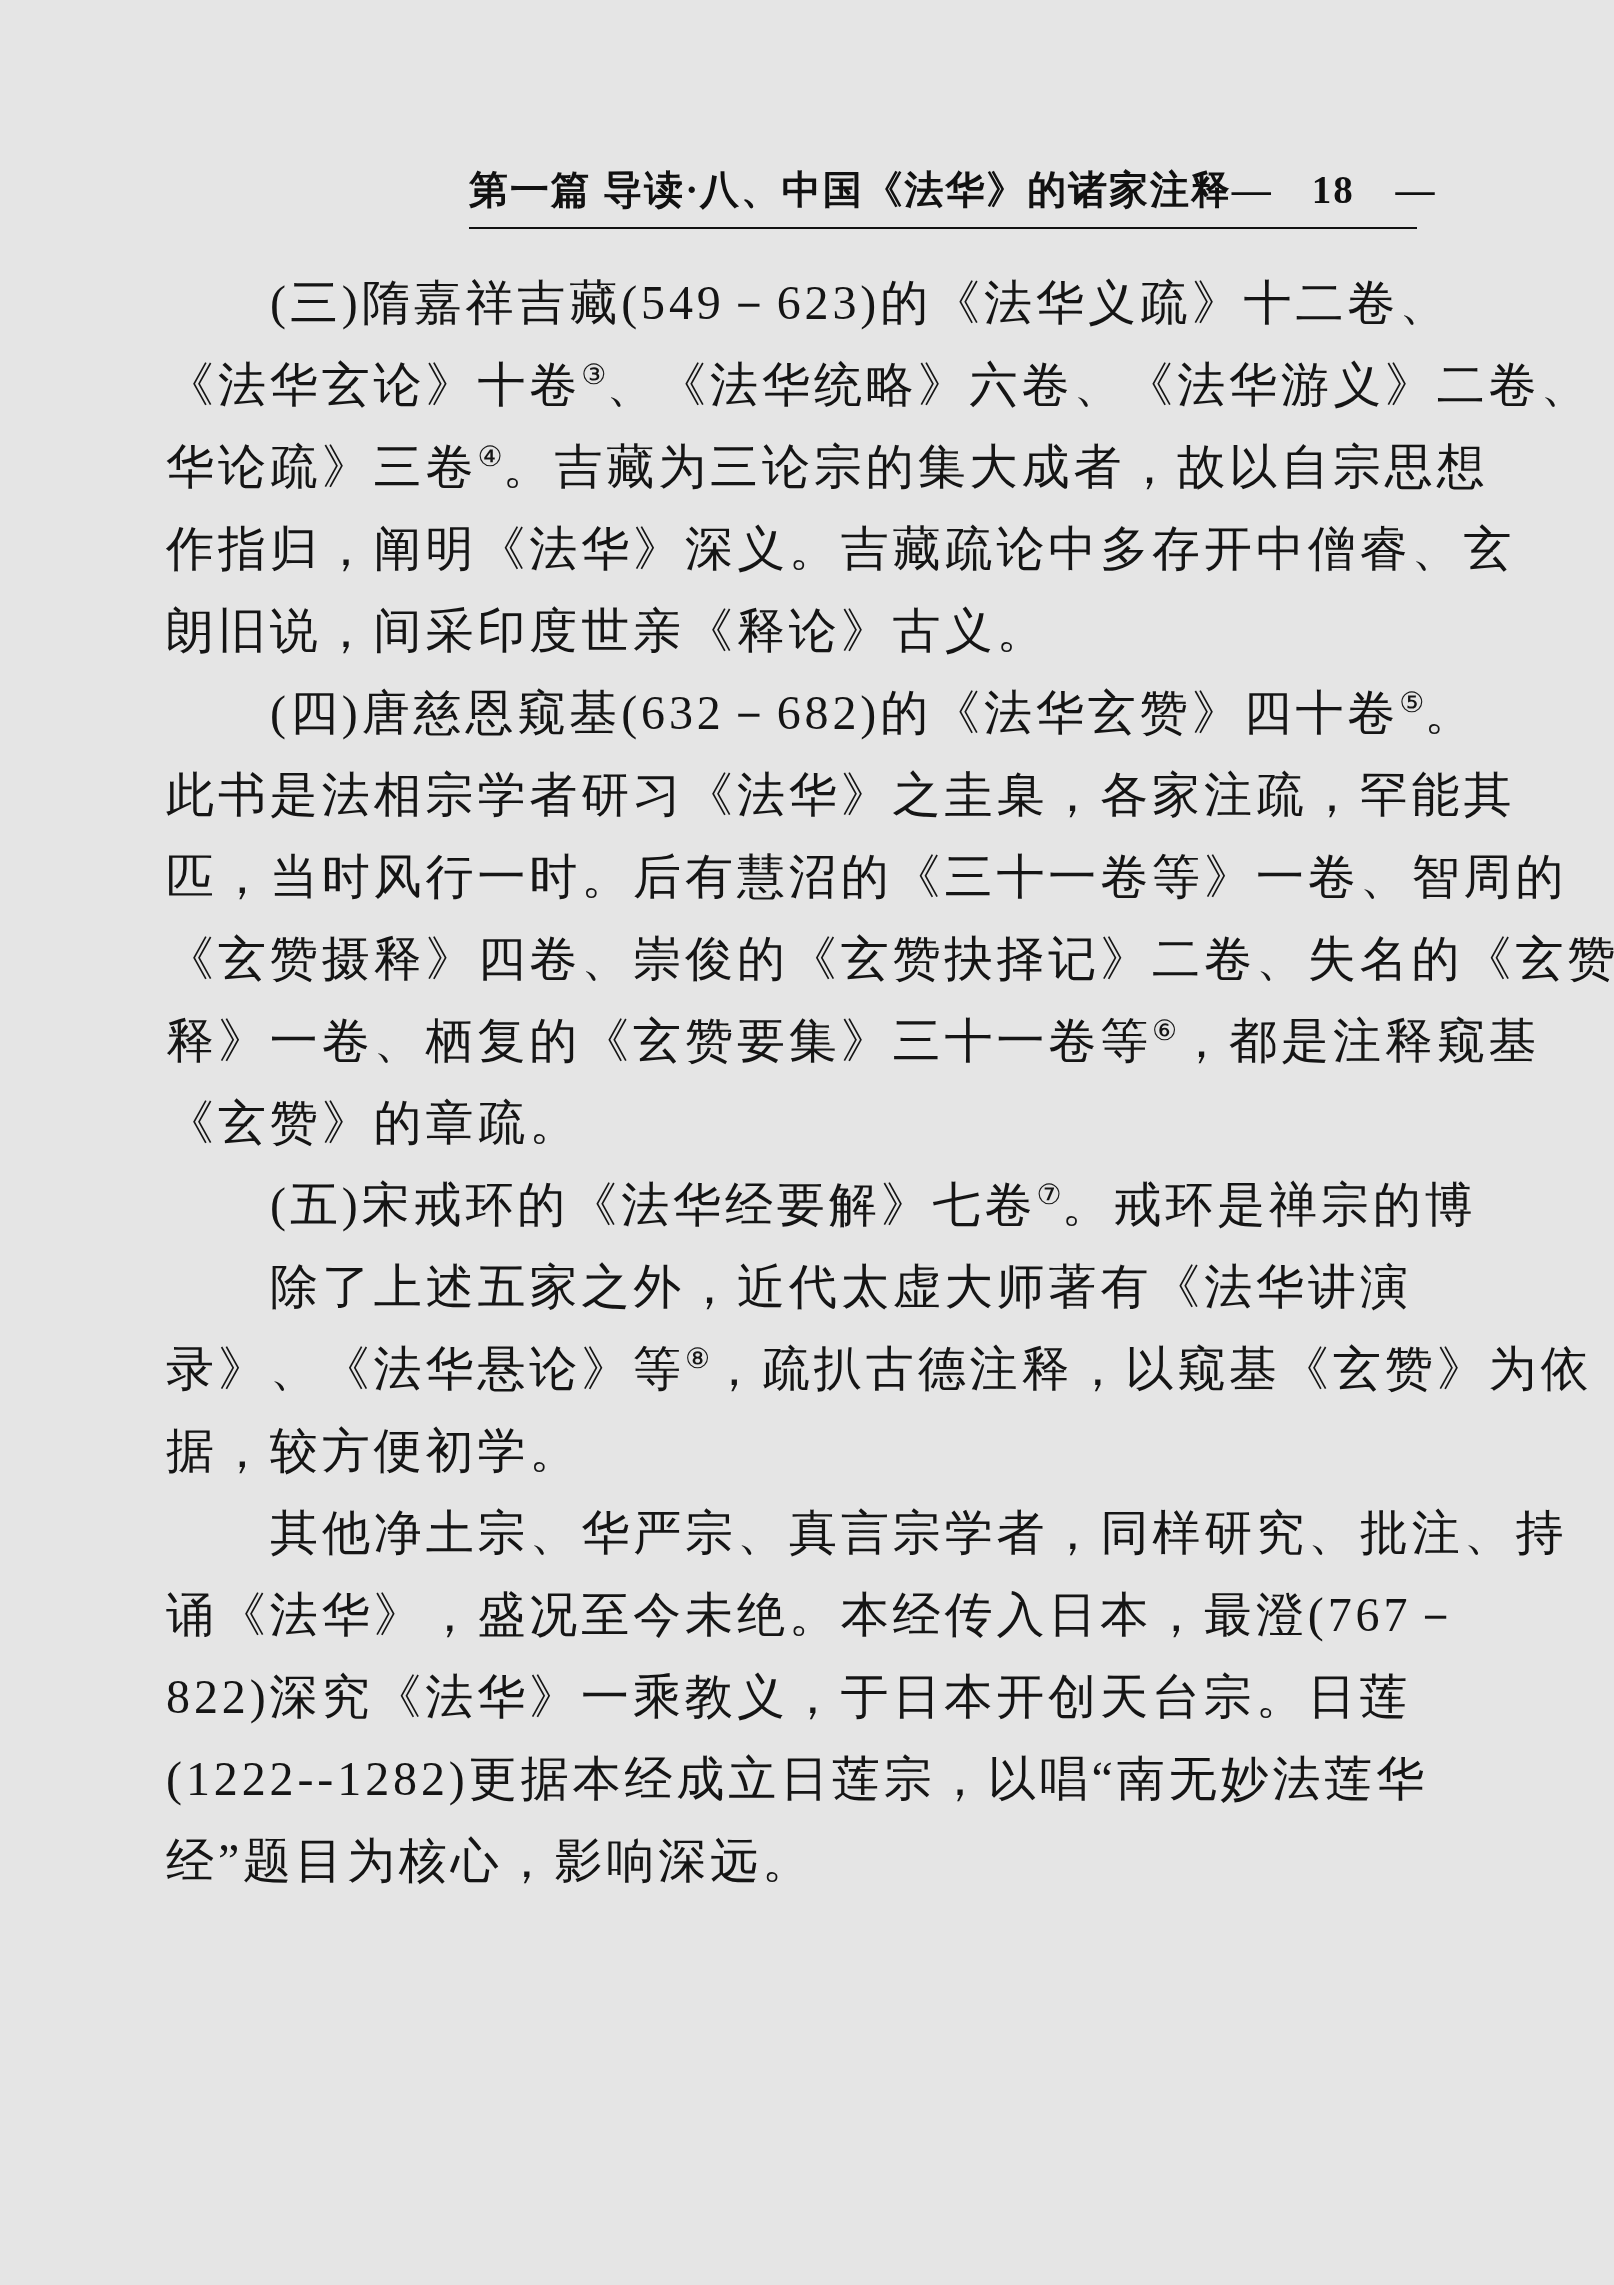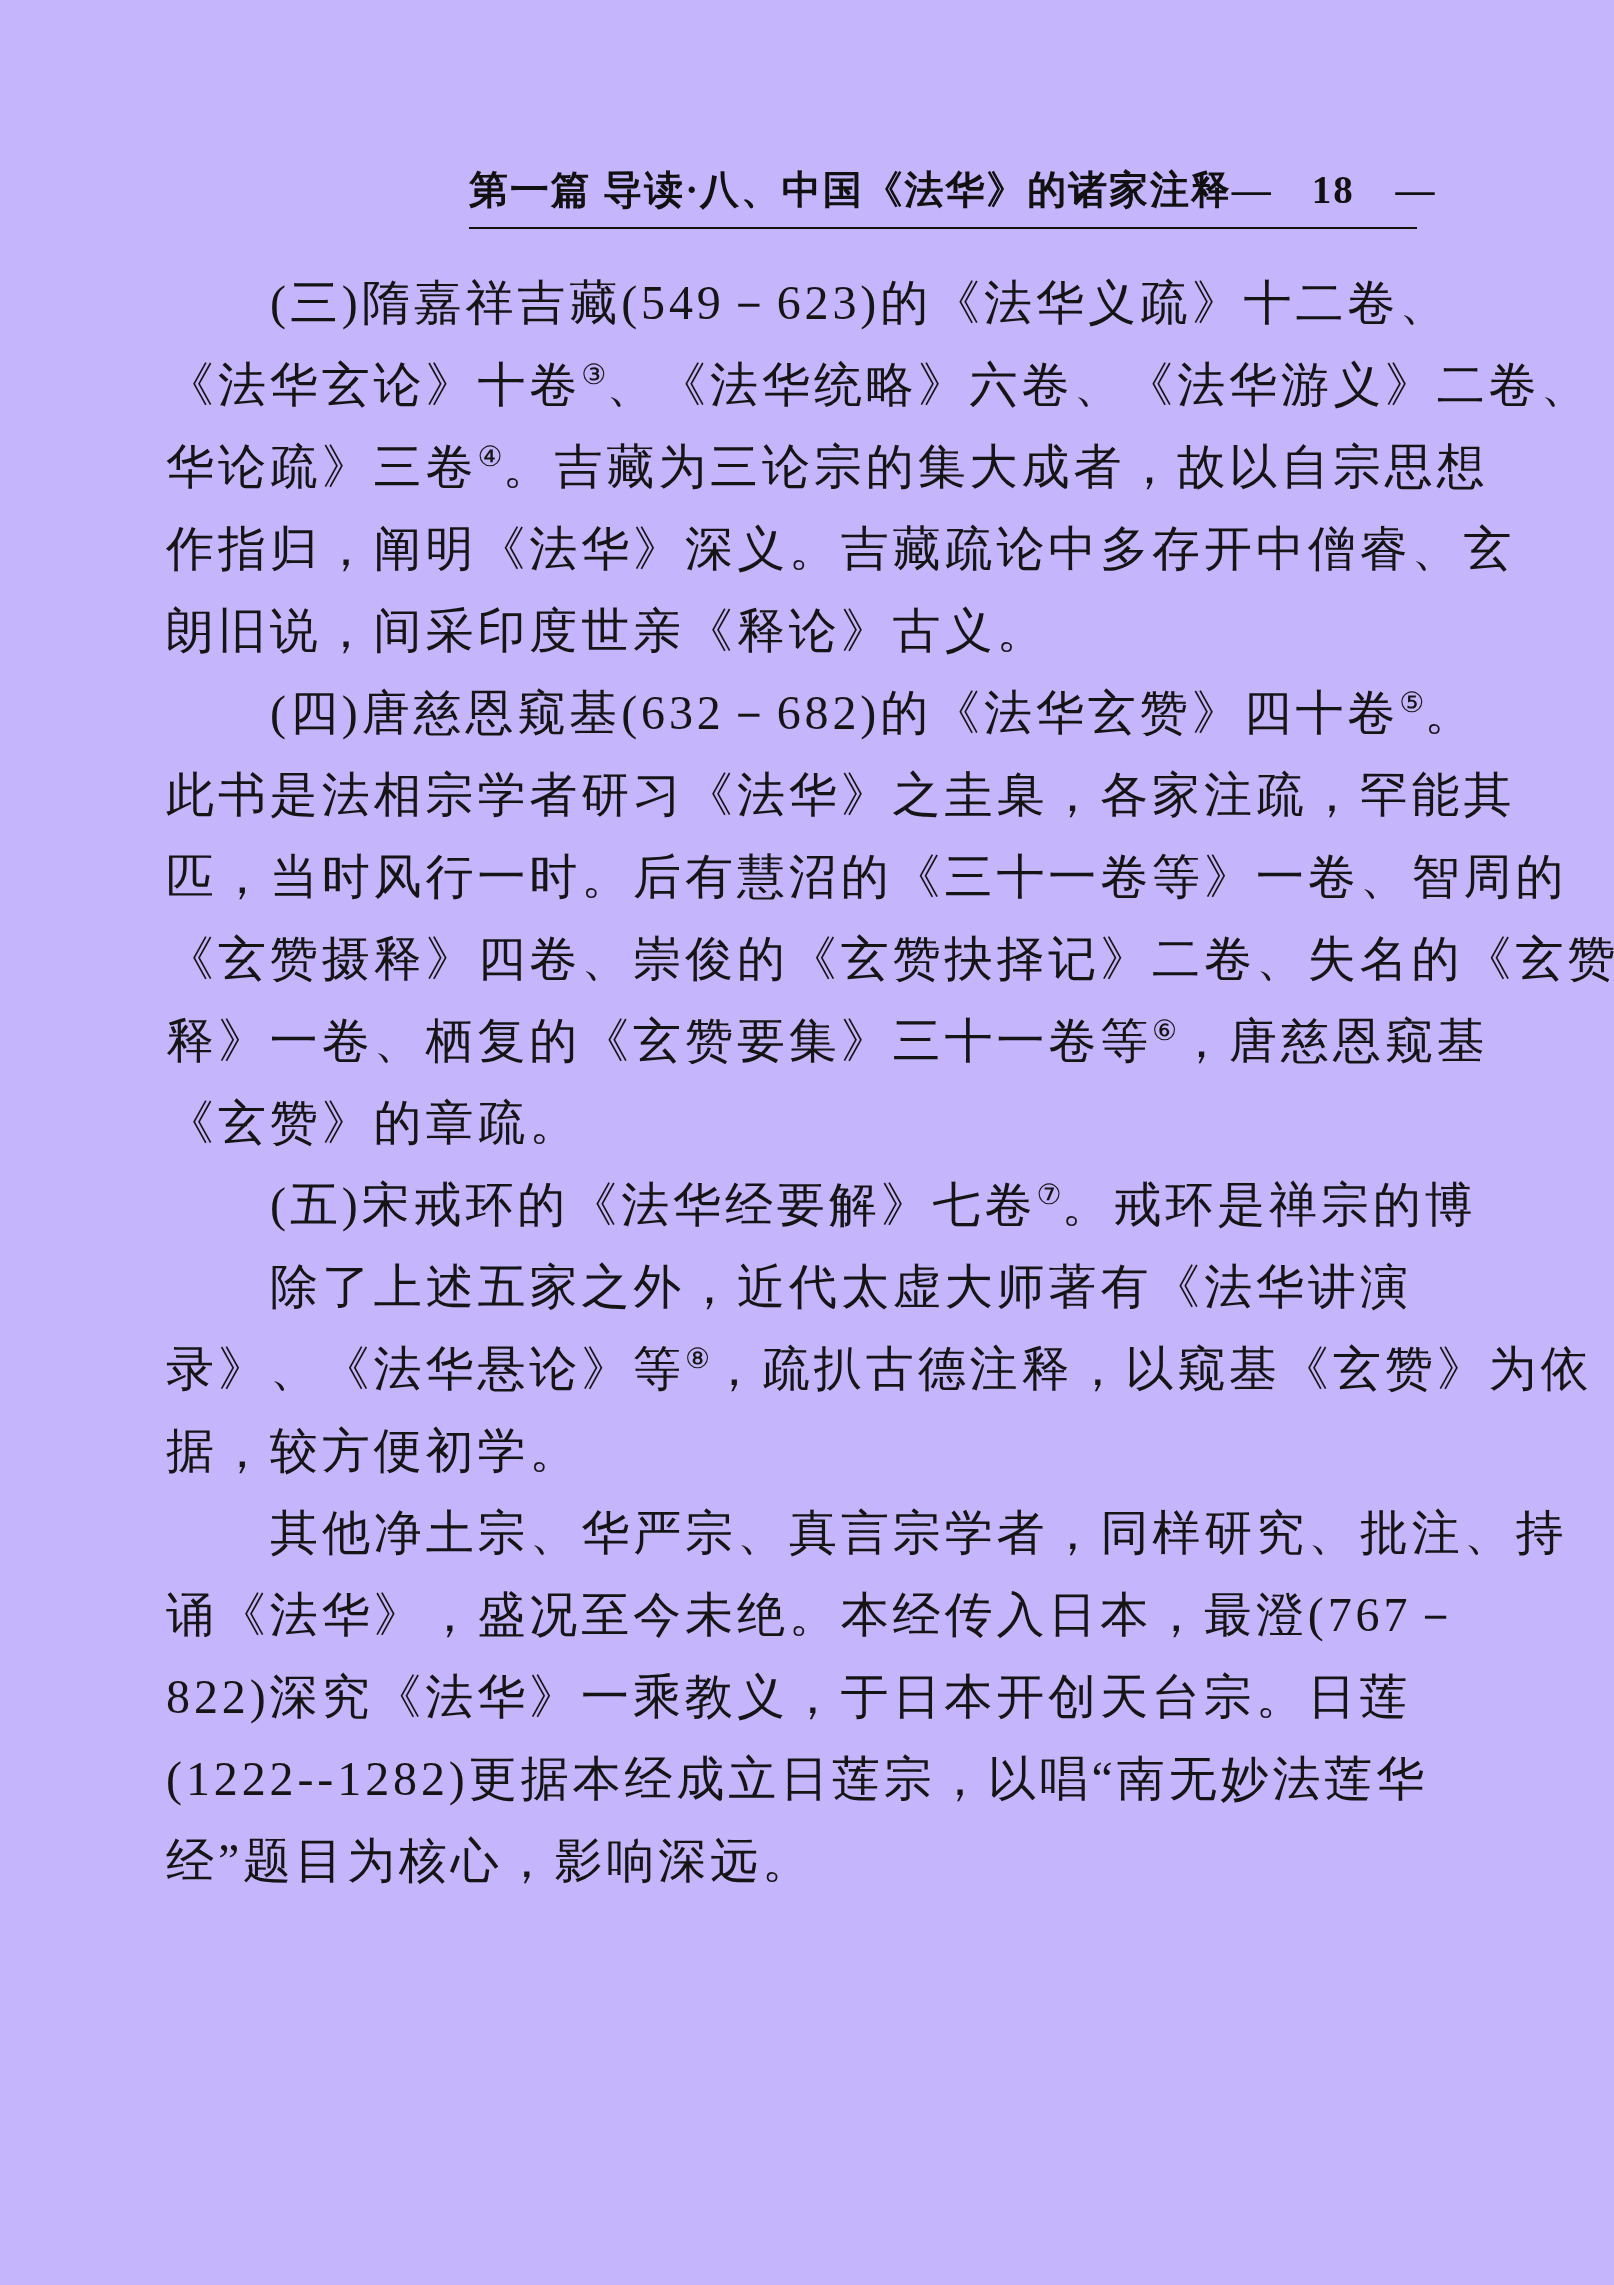--- a/index.html
+++ b/index.html
@@ -7,21 +7,21 @@
   body {
     background: #ffffff;
     color: #111111;
     font-family: "Liberation Serif", "DejaVu Serif", serif;
     position: relative;
     overflow: hidden;
   }
   .page {
     position: absolute;
     inset: 0;
-    background: #c4b5fd;
+    background: #e5e5e5;
   }
   
   .running-header {
     position: absolute;
     left: 469px;
     top: 163px;
     width: 948px;
     display: flex;
     align-items: baseline;
     font-size: 39px;
@@ -81,21 +81,21 @@
   <div class="body-text">
       <div class="line indent"><span>(三)隋嘉祥吉藏(549－623)的《法华义疏》十二卷、</span></div>
       <div class="line"><span>《法华玄论》十卷</span><span class="sup">③</span><span>、《法华统略》六卷、《法华游义》二卷、《法</span></div>
       <div class="line"><span>华论疏》三卷</span><span class="sup">④</span><span>。吉藏为三论宗的集大成者，故以自宗思想</span></div>
       <div class="line"><span>作指归，阐明《法华》深义。吉藏疏论中多存开中僧睿、玄</span></div>
       <div class="line"><span>朗旧说，间采印度世亲《释论》古义。</span></div>
       <div class="line indent"><span>(四)唐慈恩窥基(632－682)的《法华玄赞》四十卷</span><span class="sup">⑤</span><span>。</span></div>
       <div class="line"><span>此书是法相宗学者研习《法华》之圭臬，各家注疏，罕能其</span></div>
       <div class="line"><span>匹，当时风行一时。后有慧沼的《三十一卷等》一卷、智周的</span></div>
       <div class="line"><span>《玄赞摄释》四卷、崇俊的《玄赞抉择记》二卷、失名的《玄赞</span></div>
-      <div class="line"><span>释》一卷、栖复的《玄赞要集》三十一卷等</span><span class="sup">⑥</span><span>，唐慈恩窥基</span></div>
+      <div class="line"><span>释》一卷、栖复的《玄赞要集》三十一卷等</span><span class="sup">⑥</span><span>，都是注释窥基</span></div>
       <div class="line"><span>《玄赞》的章疏。</span></div>
       <div class="line indent"><span>(五)宋戒环的《法华经要解》七卷</span><span class="sup">⑦</span><span>。戒环是禅宗的博</span></div>
       <div class="line indent"><span>除了上述五家之外，近代太虚大师著有《法华讲演</span></div>
       <div class="line"><span>录》、《法华悬论》等</span><span class="sup">⑧</span><span>，疏扒古德注释，以窥基《玄赞》为依</span></div>
       <div class="line"><span>据，较方便初学。</span></div>
       <div class="line indent"><span>其他净土宗、华严宗、真言宗学者，同样研究、批注、持</span></div>
       <div class="line"><span>诵《法华》，盛况至今未绝。本经传入日本，最澄(767－</span></div>
       <div class="line"><span>822)深究《法华》一乘教义，于日本开创天台宗。日莲</span></div>
       <div class="line"><span>(1222--1282)更据本经成立日莲宗，以唱“南无妙法莲华</span></div>
       <div class="line"><span>经”题目为核心，影响深远。</span></div>

